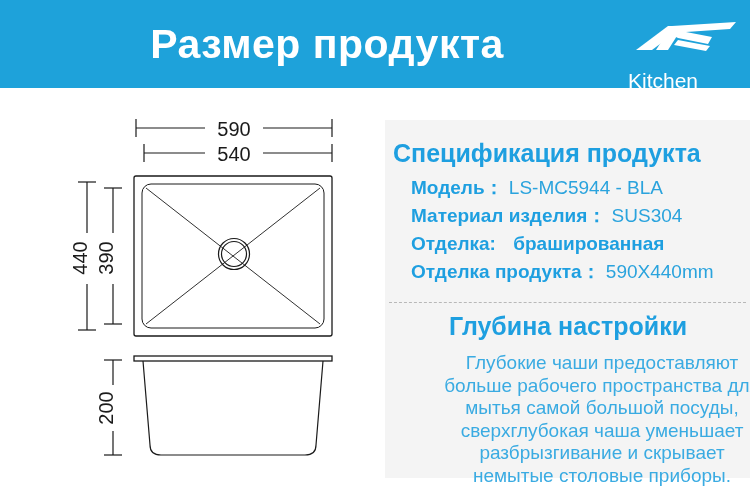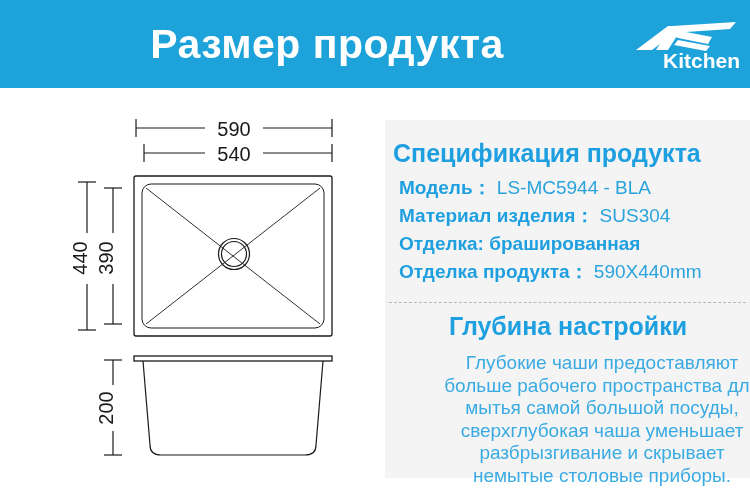--- a/index.html
+++ b/index.html
@@ -48,26 +48,26 @@
   #brand-mark {
     position: absolute;
     left: 6px;
     top: 0px;
     width: 104px;
     height: 36px;
   }
   #brand-name {
     position: absolute;
     left: 0;
-    top: 30px;
+    top: 50px;
     width: 112px;
-    text-align: right;
+    text-align: left;
     color: #ffffff;
     font-size: 21px;
-    font-weight: bold;
+    font-weight: normal;
     line-height: 26px;
     white-space: nowrap;
   }
 
   
   #drawing-area {
     position: absolute;
     left: 0;
     top: 88px;
     width: 375px;
@@ -108,21 +108,21 @@
   }
   .spec-row {
     position: absolute;
     left: 14px;
     color: #1e9fe0;
     font-size: 19px;
     font-weight: bold;
     line-height: 25px;
     white-space: nowrap;
   }
-  .spec-label { color: #1e9fe0; }
+  .spec-label { color: #1e9fe0; margin-left: 12px; }
   .spec-value { color: #2aa3dd; font-weight: normal; }
   #spec-row-model    { top: 55px; }
   #spec-row-material { top: 83px; }
   #spec-row-finish   { top: 111px; }
   #spec-row-size     { top: 139px; }
 
   #spec-divider {
     position: absolute;
     left: 4px;
     top: 182px;

